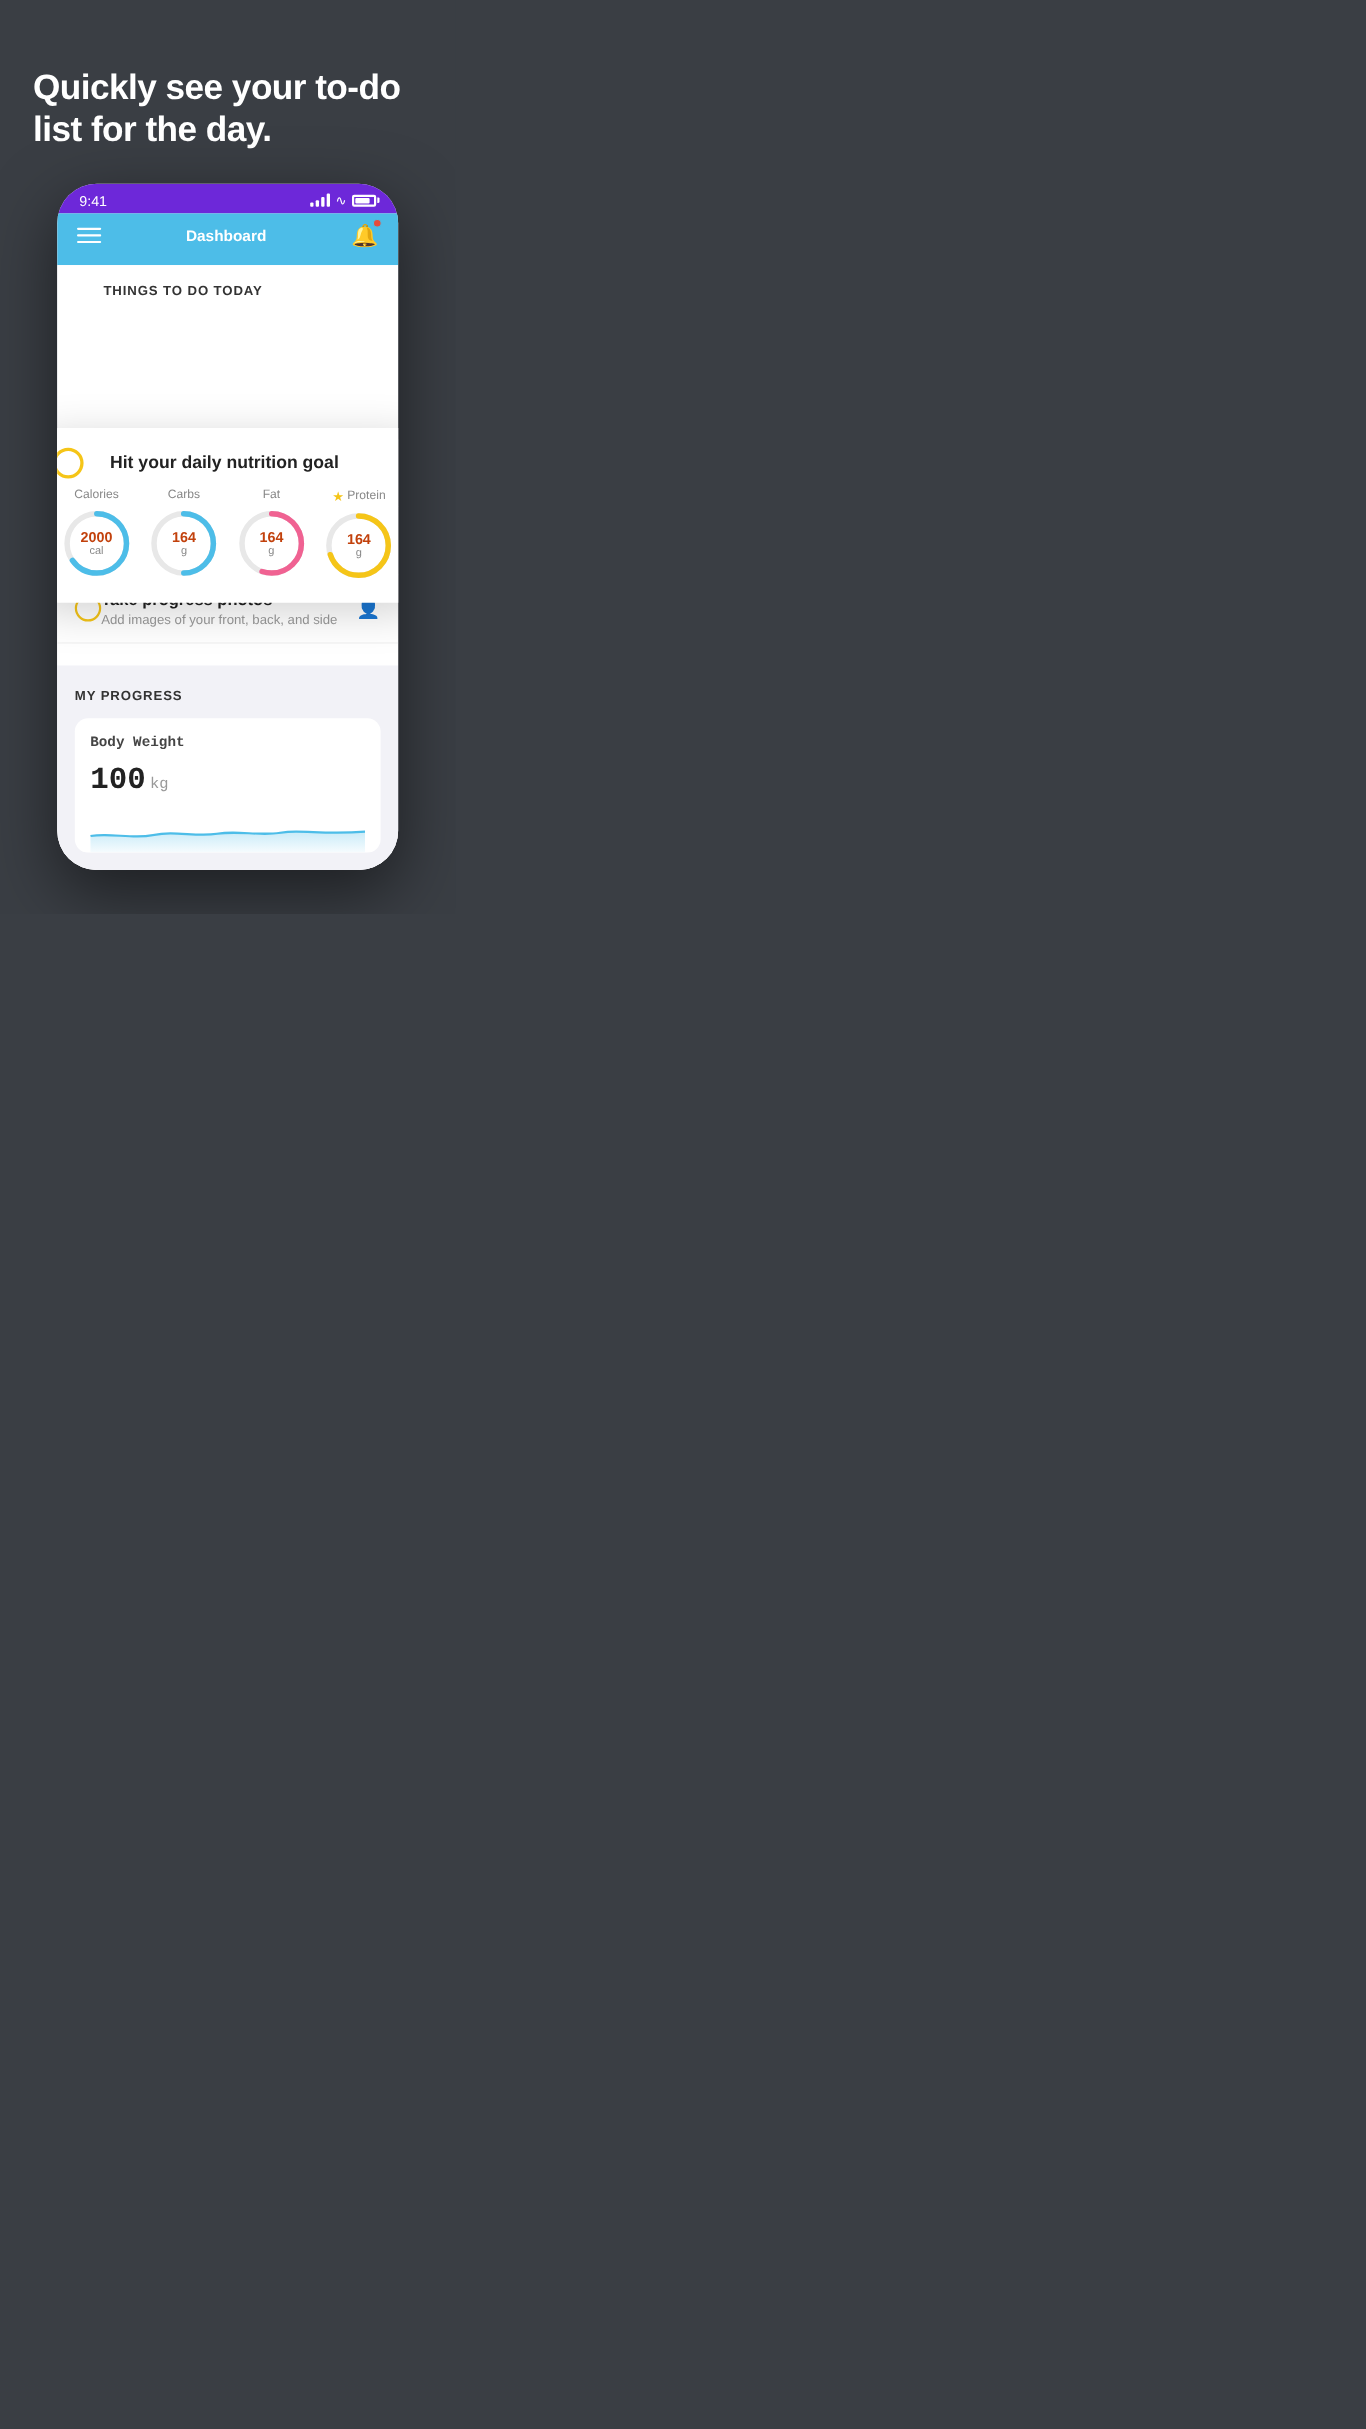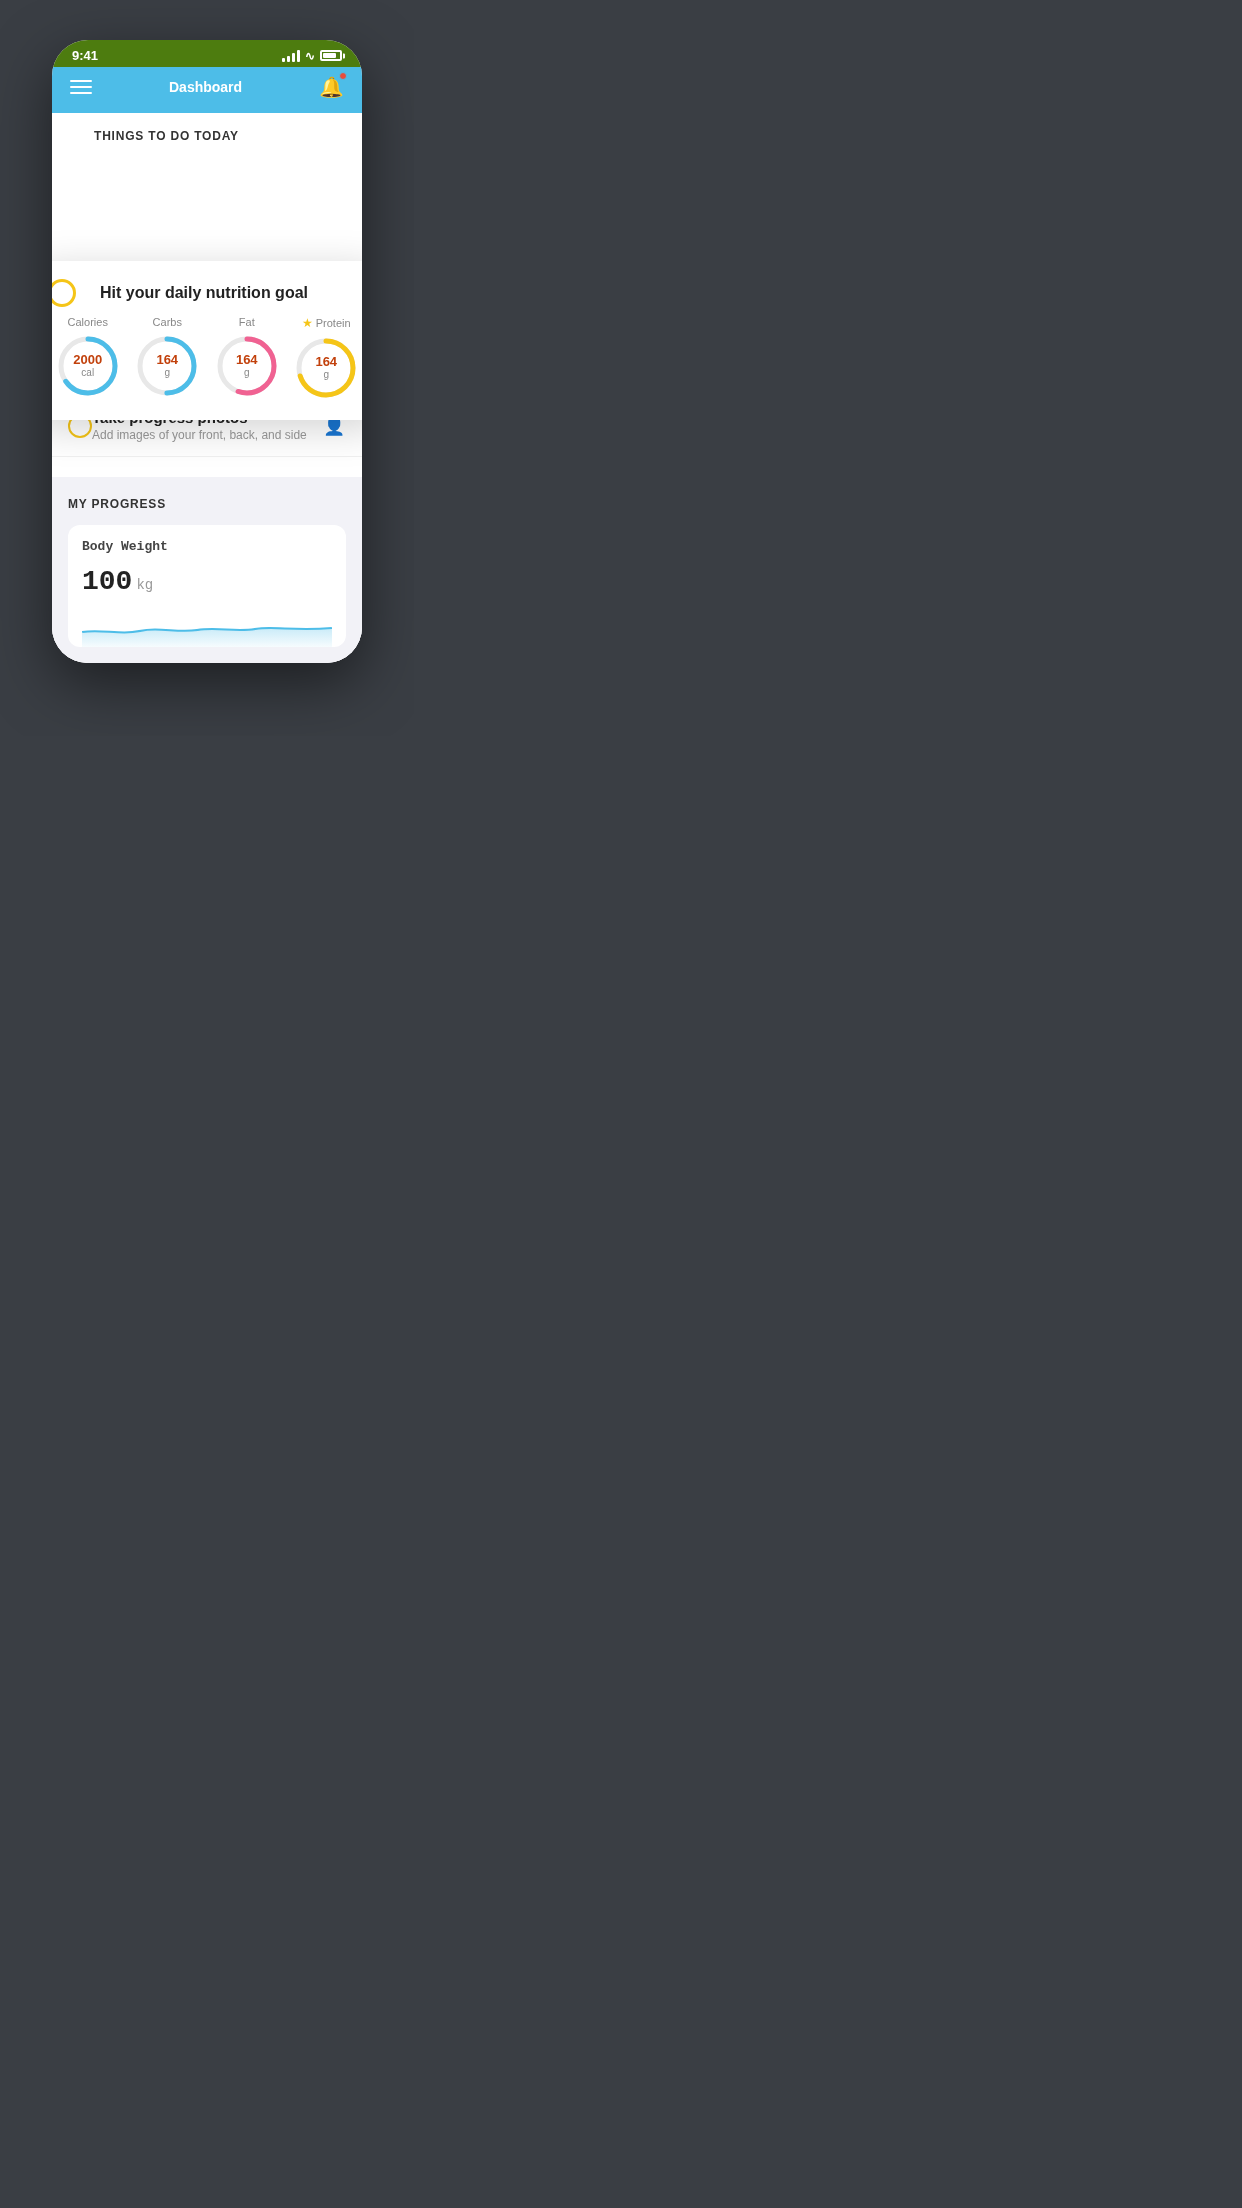--- a/index.html
+++ b/index.html
@@ -44,27 +44,27 @@
       width: 310px;
       background: #f2f2f7;
       border-radius: 36px;
       overflow: hidden;
       box-shadow: 0 20px 60px rgba(0,0,0,0.5);
       position: relative;
     }
 
     
     .status-bar {
-      background: #4d7c0f;
+      background: #6d28d9;
       display: flex;
       justify-content: space-between;
       align-items: center;
       padding: 8px 20px 4px 20px;
       font-size: 13px;
-      font-weight: 700;
+      font-weight: 400;
       color: #fff;
     }
 
     .status-right {
       display: flex;
       align-items: center;
       gap: 5px;
     }
 
     .signal-bars {
@@ -424,20 +424,23 @@
 
     .todo-section-wrapper {
       position: relative;
     }
   </style>
 </head>
 <body>
 
 <div class="outer-wrapper">
 
+  <div class="hero-text">
+    <h1>Quickly see your to-do list for the day.</h1>
+  </div>
 
   <div class="phone-wrapper">
     <div class="phone">
 
       <div class="status-bar">
         <span>9:41</span>
         <div class="status-right">
           <div class="signal-bars">
             <div class="signal-bar" style="height:4px"></div>
             <div class="signal-bar" style="height:6px"></div>

